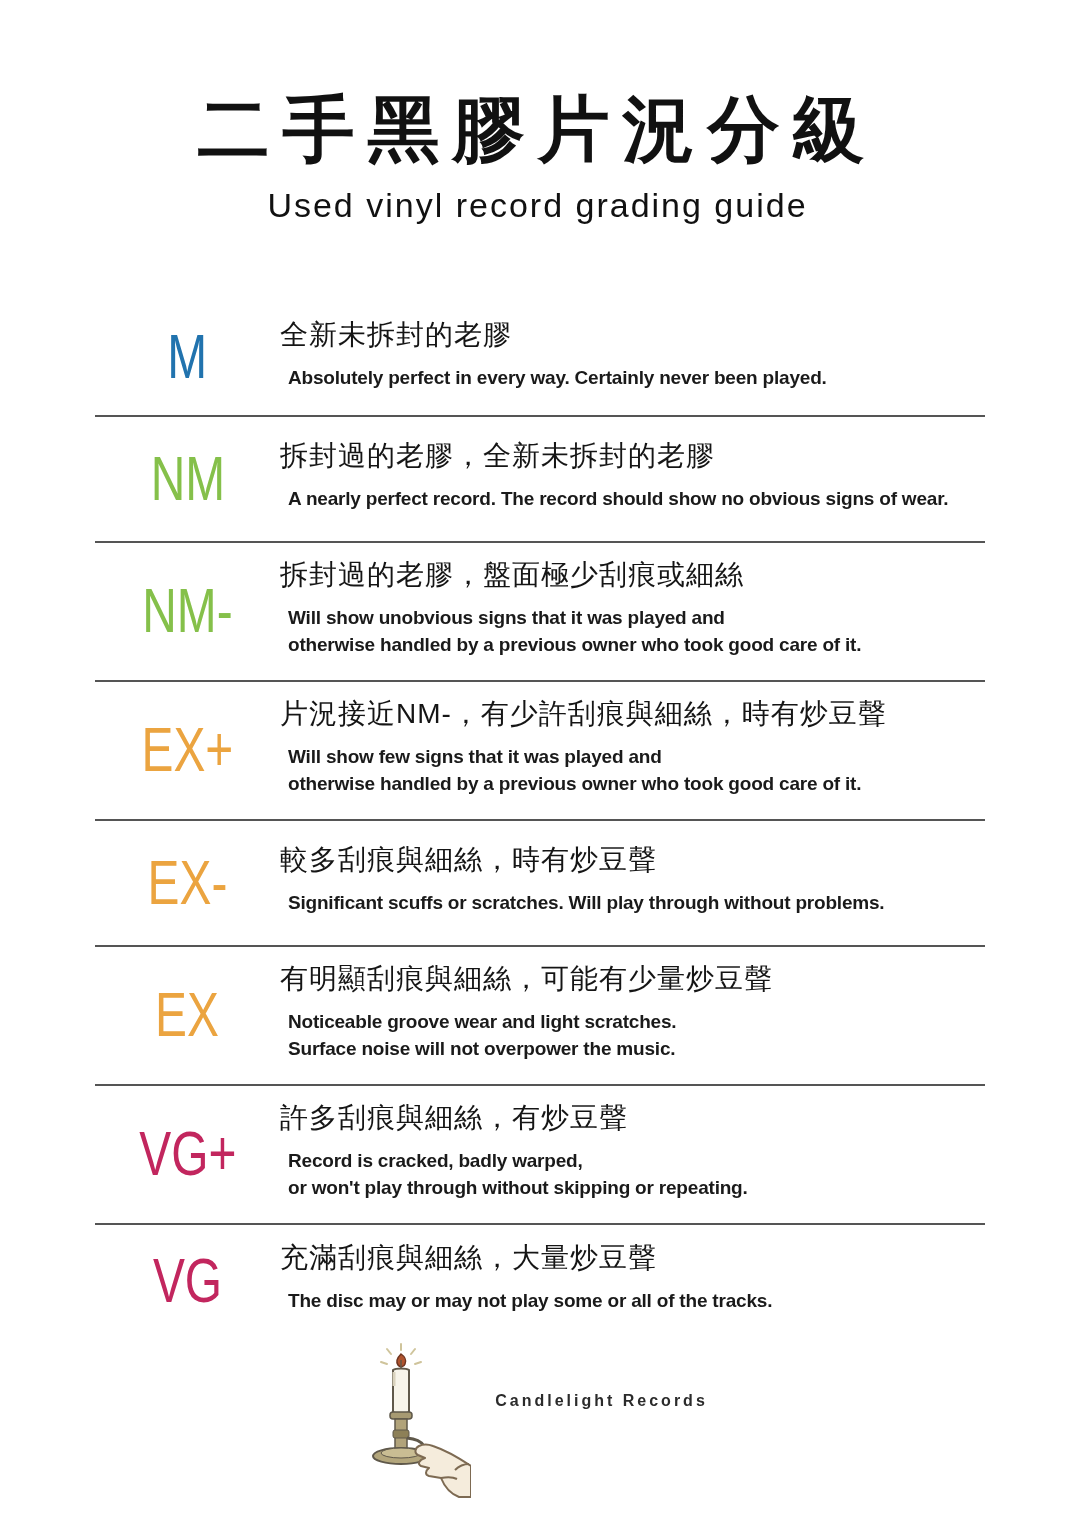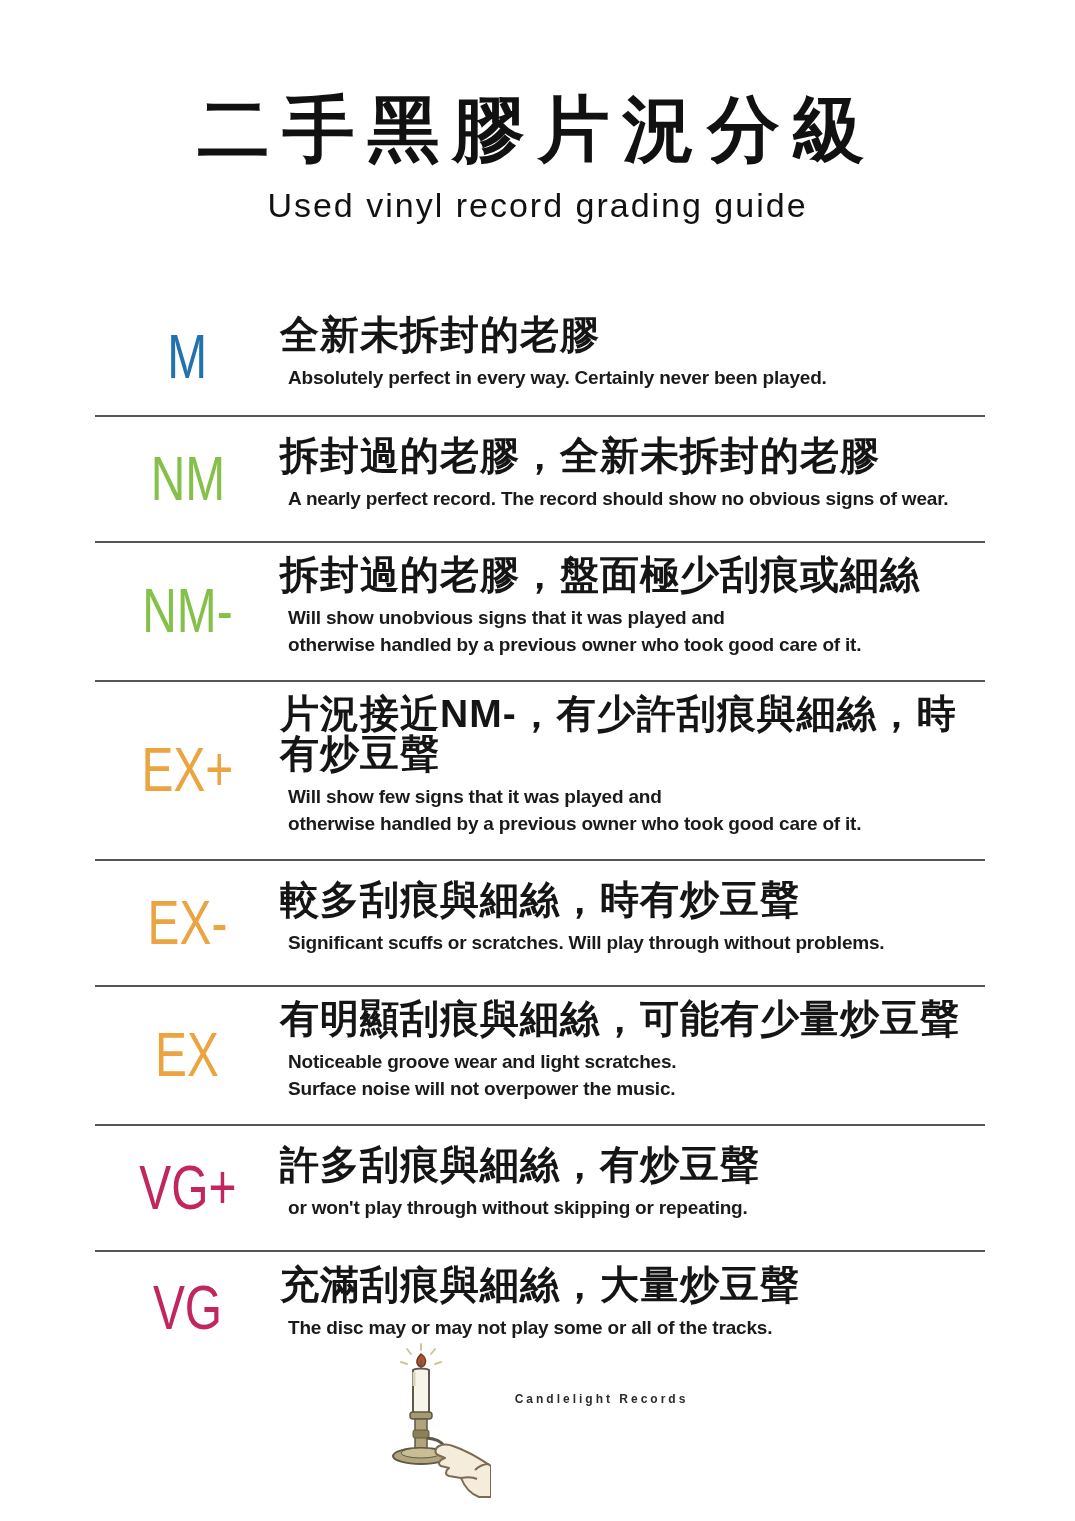--- a/index.html
+++ b/index.html
@@ -32,40 +32,40 @@
   .row.first{min-height:117px;}
   .row.last{min-height:112px;border-bottom:none;}
   .grade{
     justify-self:center;
     font-size:63px;font-weight:500;line-height:1;
     transform:scaleX(.76);transform-origin:center;
     white-space:nowrap;
   }
   .desc{padding-left:0;}
   .zh{
-    margin:0 0 9px;font-size:39px;font-weight:700;color:#151515;
+    margin:0 0 9px;font-size:28px;font-weight:400;color:#151515;
     letter-spacing:1px;line-height:40px;
   }
   .en{margin:8px;}
   .en .line{
     display:block;font-size:19px;font-weight:700;line-height:27px;
     letter-spacing:-.2px;color:#1a1a1a;
   }
   
   .footer{
     position:absolute;top:1342px;left:0;right:0;
     display:flex;justify-content:center;align-items:flex-start;gap:24px;
   }
   .candle-wrap{width:104px;height:156px;flex:0 0 auto;}
   .logo-text{padding-top:42px;}
   .logo-zh{
     font-size:36px;font-weight:400;letter-spacing:14px;color:#333;line-height:40px;
   }
   .logo-en{
-    margin-top:8px;font-size:12px;font-weight:700;letter-spacing:3px;color:#2b2b2b;
+    margin-top:8px;font-size:16px;font-weight:700;letter-spacing:3px;color:#2b2b2b;
   }
 </style>
 </head>
 <body>
 
 <div class="page">
 
   <header class="header">
     <h1 class="title">二手黑膠片況分級</h1>
     <div class="subtitle">Used vinyl record grading guide</div>
@@ -134,20 +134,21 @@
           <span class="line">Surface noise will not overpower the music.</span>
         </p>
       </div>
     </section>
 
     <section class="row">
       <div class="grade" style="color: rgb(194, 38, 94);">VG+</div>
       <div class="desc">
         <h2 class="zh">許多刮痕與細絲，有炒豆聲</h2>
         <p class="en">
+          <span class="line">Record is cracked, badly warped,</span>
           <span class="line">or won't play through without skipping or repeating.</span>
         </p>
       </div>
     </section>
 
     <section class="row last">
       <div class="grade" style="color: rgb(194, 38, 94);">VG</div>
       <div class="desc">
         <h2 class="zh">充滿刮痕與細絲，大量炒豆聲</h2>
         <p class="en">

